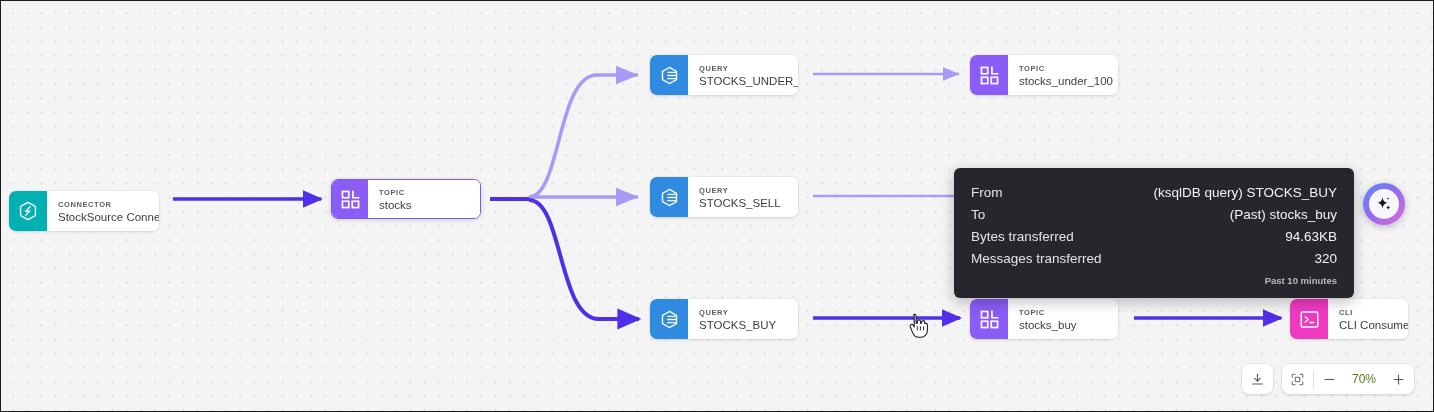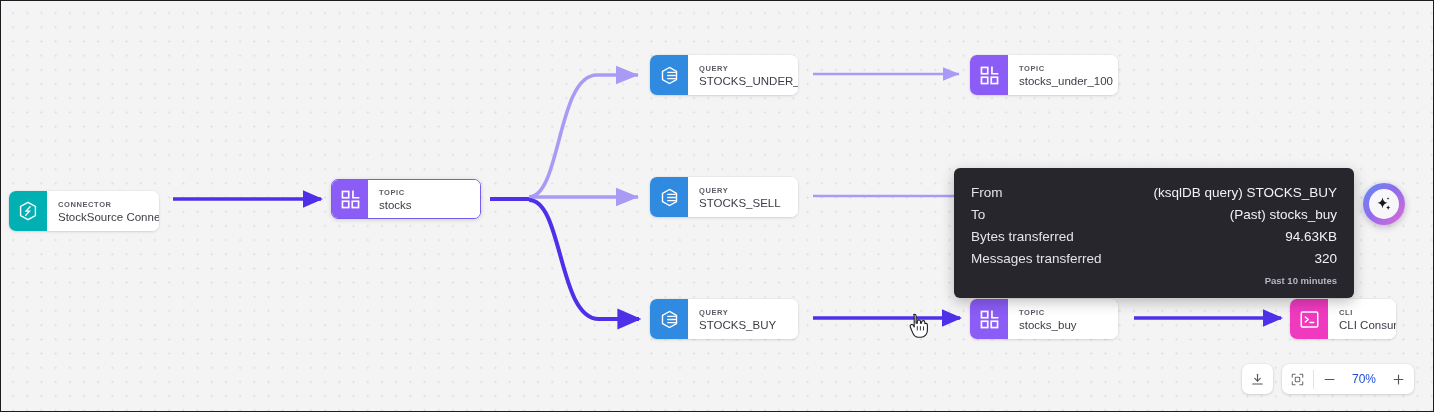--- a/index.html
+++ b/index.html
@@ -182,21 +182,21 @@
     border: none;
     padding: 0;
   }
   .tb-sep {
     width: 1px;
     height: 19px;
     background: #e2e2e6;
   }
   .tb-zoom {
     font-size: 12px;
-    color: #1d4ed8;
+    color: #4d7c0f;
     width: 38px;
     text-align: center;
     user-select: none;
   }
 
   
   #cursor {
     position: absolute;
     left: 907px;
     top: 312px;
@@ -349,21 +349,21 @@
           <rect x="2.8" y="14" width="7.2" height="7.2"></rect>
           <rect x="14" y="14" width="7.2" height="7.2"></rect>
         </svg>
       </div>
       <div class="node-body">
         <div class="node-kind">TOPIC</div>
         <div class="node-label">stocks_buy</div>
       </div>
     </div>
 
-    <div class="node" style="left:1289px; top:298px; width:106px;">
+    <div class="node" style="left:1289px; top:298px; width:118px;">
       <div class="node-icon icon-cli">
         <svg width="21" height="21" viewBox="0 0 24 24" fill="none" stroke="#ffffff" stroke-width="1.7">
           <rect x="2.6" y="3.4" width="18.8" height="17.2" rx="1.4"></rect>
           <path d="M7.2 9.2 L10.6 12 L7.2 14.8" stroke-linecap="round" stroke-linejoin="round"></path>
           <path d="M12.6 15.4 L16.8 15.4" stroke-linecap="round"></path>
         </svg>
       </div>
       <div class="node-body">
         <div class="node-kind">CLI</div>
         <div class="node-label">CLI Consumer</div>

